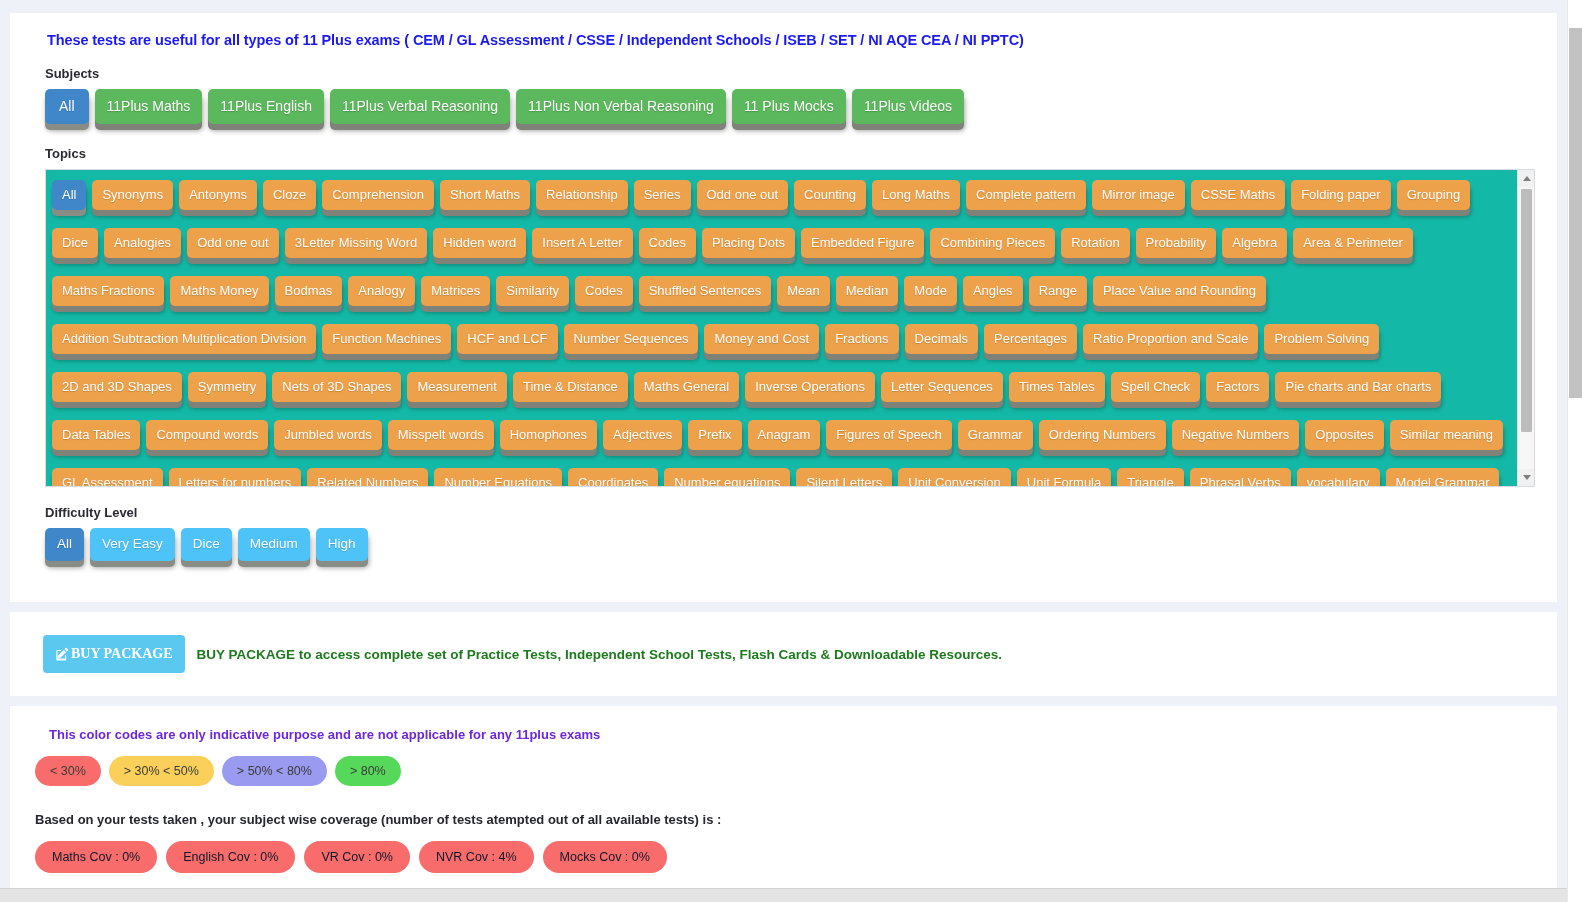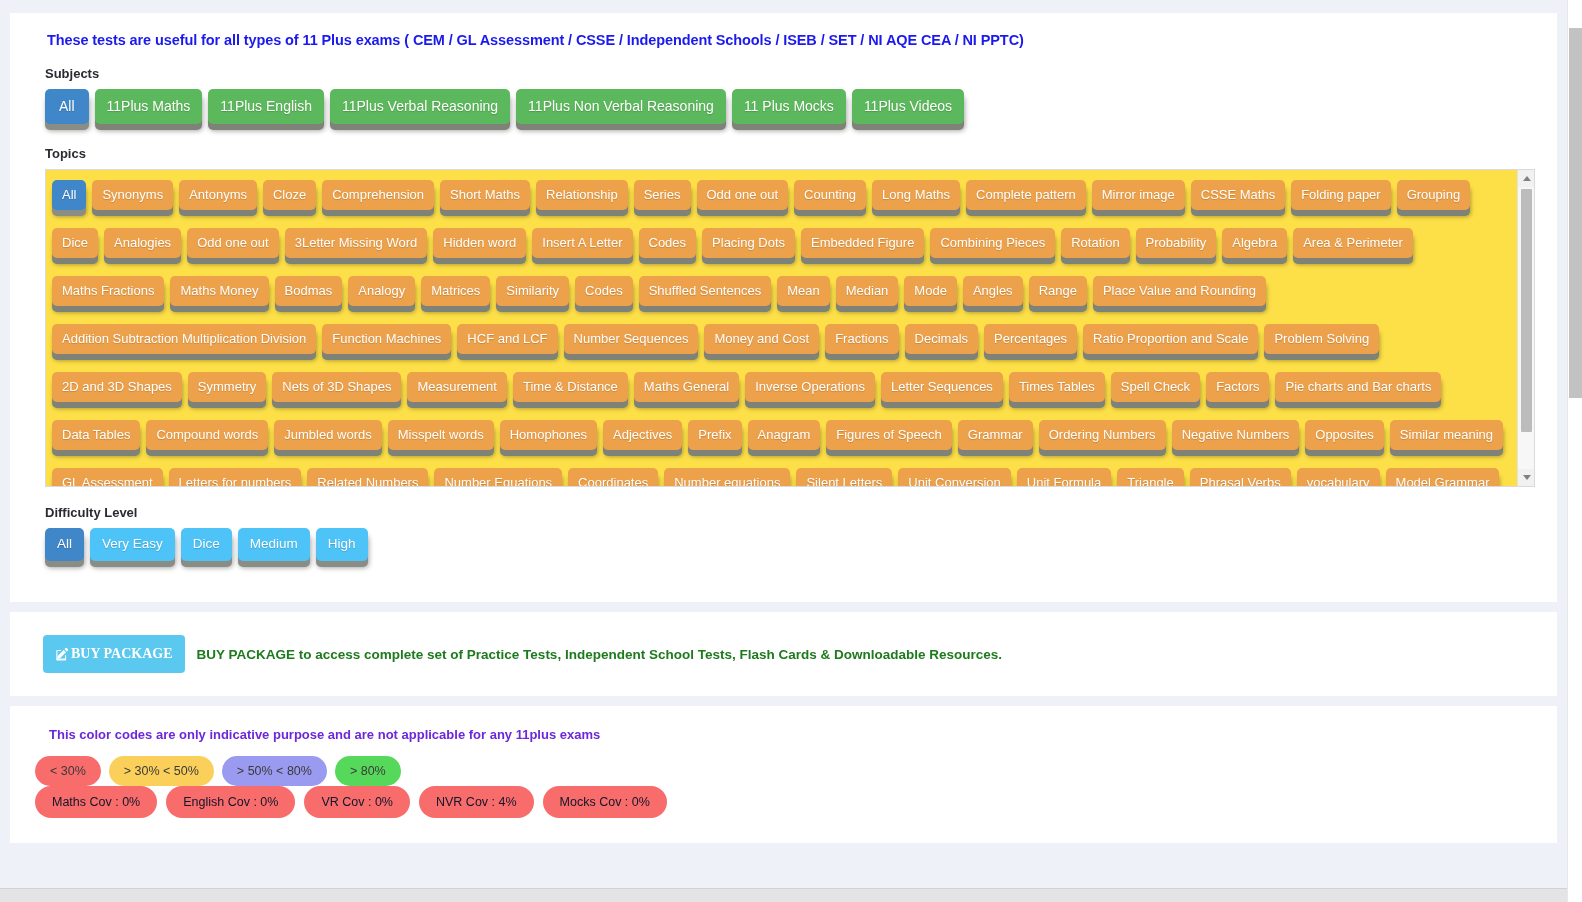--- a/index.html
+++ b/index.html
@@ -76,21 +76,21 @@
   .subjects-row .btn3d.blue { padding: 10px 14px 11px 14px; }
 
   
   .topics-wrap {
     position: relative;
     margin-left: 10px;
     margin-right: 0px;
     width: 1490px;
     height: 318px;
     border: 1px solid #d7dbe0;
-    background: #fde047;
+    background: #14b8a6;
     overflow: hidden;
   }
   .topics-inner {
     position: absolute;
     left: 0; top: 0;
     width: 1470px;
     padding: 10px 0 0 6px;
   }
   .topics-inner .btn3d {
     font-size: 13px;
@@ -267,20 +267,21 @@
         <span>BUY PACKAGE</span>
       </button>
       <span class="buy-text">BUY PACKAGE to access complete set of Practice Tests, Independent School Tests, Flash Cards &amp; Downloadable Resources.</span>
     </div>
   </div>
 
   <div class="card card-legend">
     <div class="legend-note">This color codes are only indicative purpose and are not applicable for any 11plus exams</div>
     <div id="legend-row"><span class="pill red">&lt; 30%</span><span class="pill yellow">&gt; 30% &lt; 50%</span><span class="pill purple">&gt; 50% &lt; 80%</span><span class="pill green">&gt; 80%</span></div>
 
+    <div class="coverage-note">Based on your tests taken , your subject wise coverage (number of tests atempted out of all available tests) is :</div>
     <div id="coverage-row"><span class="cov-pill">Maths Cov : 0%</span><span class="cov-pill">English Cov : 0%</span><span class="cov-pill">VR Cov : 0%</span><span class="cov-pill">NVR Cov : 4%</span><span class="cov-pill">Mocks Cov : 0%</span></div>
   </div>
 
   <div class="bottom-strip"></div>
 </div>
 
 <div class="page-scroll">
   <div class="pthumb"></div>
 </div>
 

